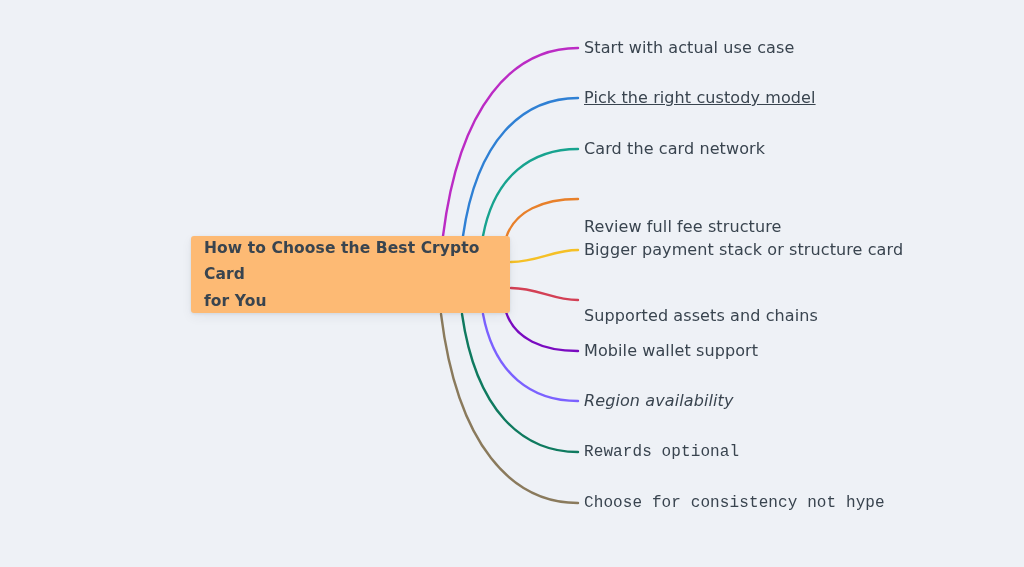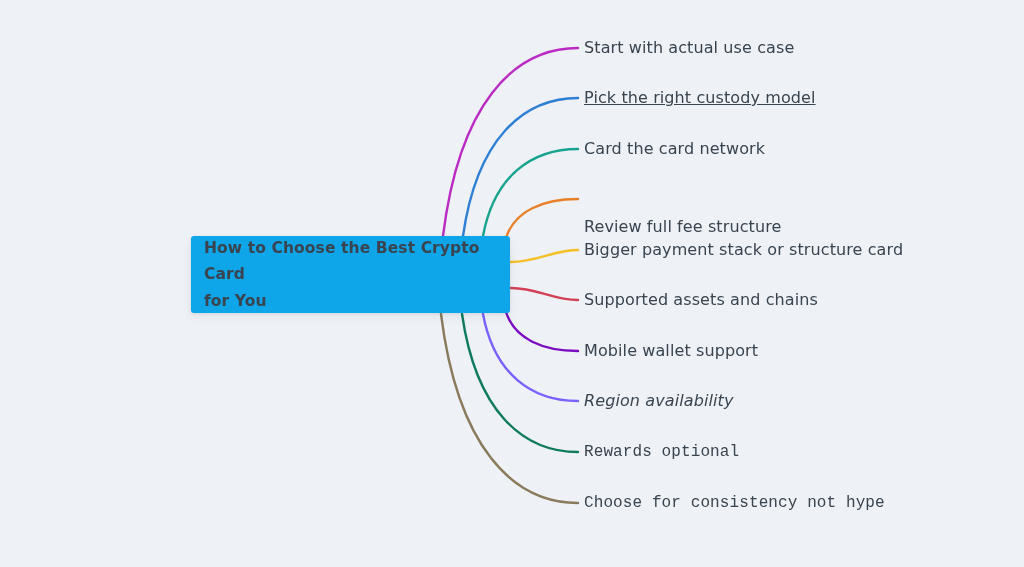--- a/index.html
+++ b/index.html
@@ -27,21 +27,21 @@
     width: 1024px;
     height: 567px;
     pointer-events: none;
   }
   #central-topic-card {
     position: absolute;
     left: 191px;
     top: 236px;
     width: 319px;
     height: 77px;
-    background: #0ea5e9;
+    background: #fdba74;
     border-radius: 3px;
     box-shadow: 0 1px 3px rgba(40,50,70,0.10), 0 4px 12px rgba(40,50,70,0.06);
     box-sizing: border-box;
     display: flex;
     align-items: center;
     z-index: 5;
   }
   #central-topic-text {
     padding: 0 14px 0 13px;
     font-size: 15.5px;
@@ -88,20 +88,20 @@
     <div id="central-topic-text">How to Choose the Best Crypto Card
 for You</div>
   </div>
 
   <div id="branch-labels">
       <div class="branch-label" style="top: 48px;">Start with actual use case</div>
       <div class="branch-label" style="top: 98px; text-decoration: underline;">Pick the right custody model</div>
       <div class="branch-label" style="top: 149px;">Card the card network</div>
       <div class="branch-label" style="top: 199px; margin-top: 28px;">Review full fee structure</div>
       <div class="branch-label" style="top: 250px;">Bigger payment stack or structure card</div>
-      <div class="branch-label" style="top: 300px;">Supported assets and chains</div>
+      <div class="branch-label" style="top: 316px;">Supported assets and chains</div>
       <div class="branch-label" style="top: 351px; text-align: right;">Mobile wallet support</div>
       <div class="branch-label" style="top: 401px; font-style: italic;">Region availability</div>
       <div class="branch-label" style="top: 452px; font-family: Liberation Mono, monospace;">Rewards optional</div>
       <div class="branch-label" style="top: 503px; font-family: Liberation Mono, monospace;">Choose for consistency not hype</div>
     </div>
 
 </div>
 
 </body></html>

